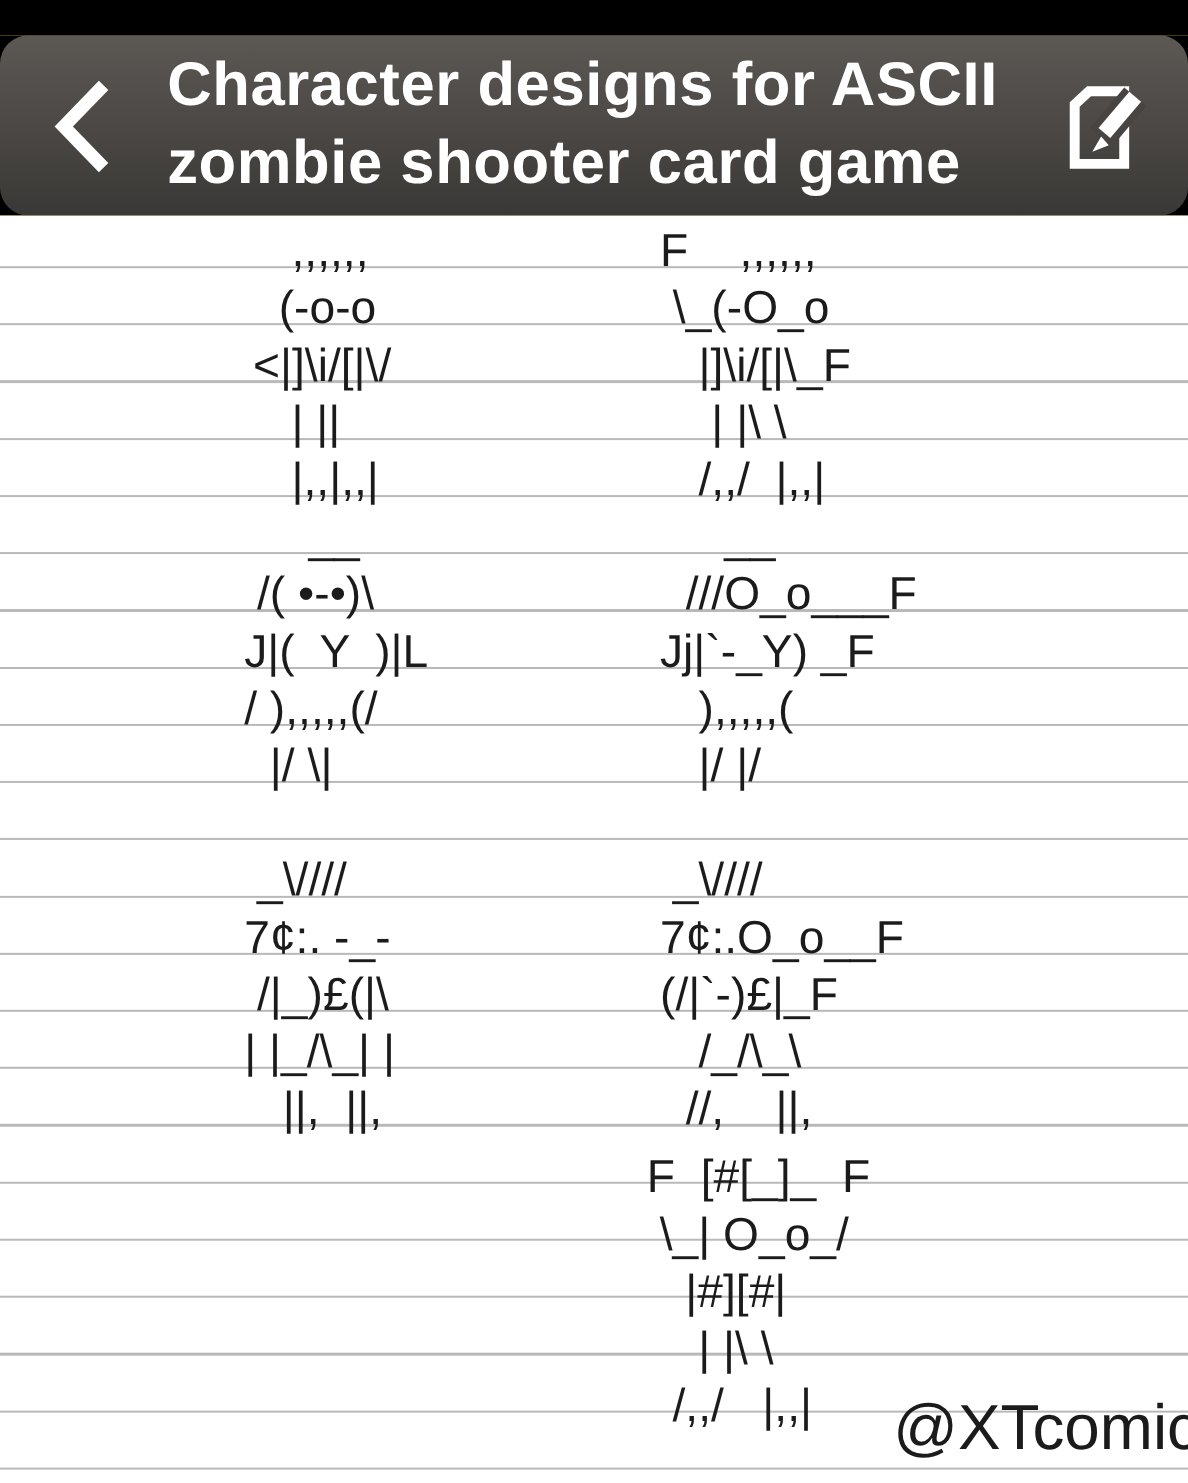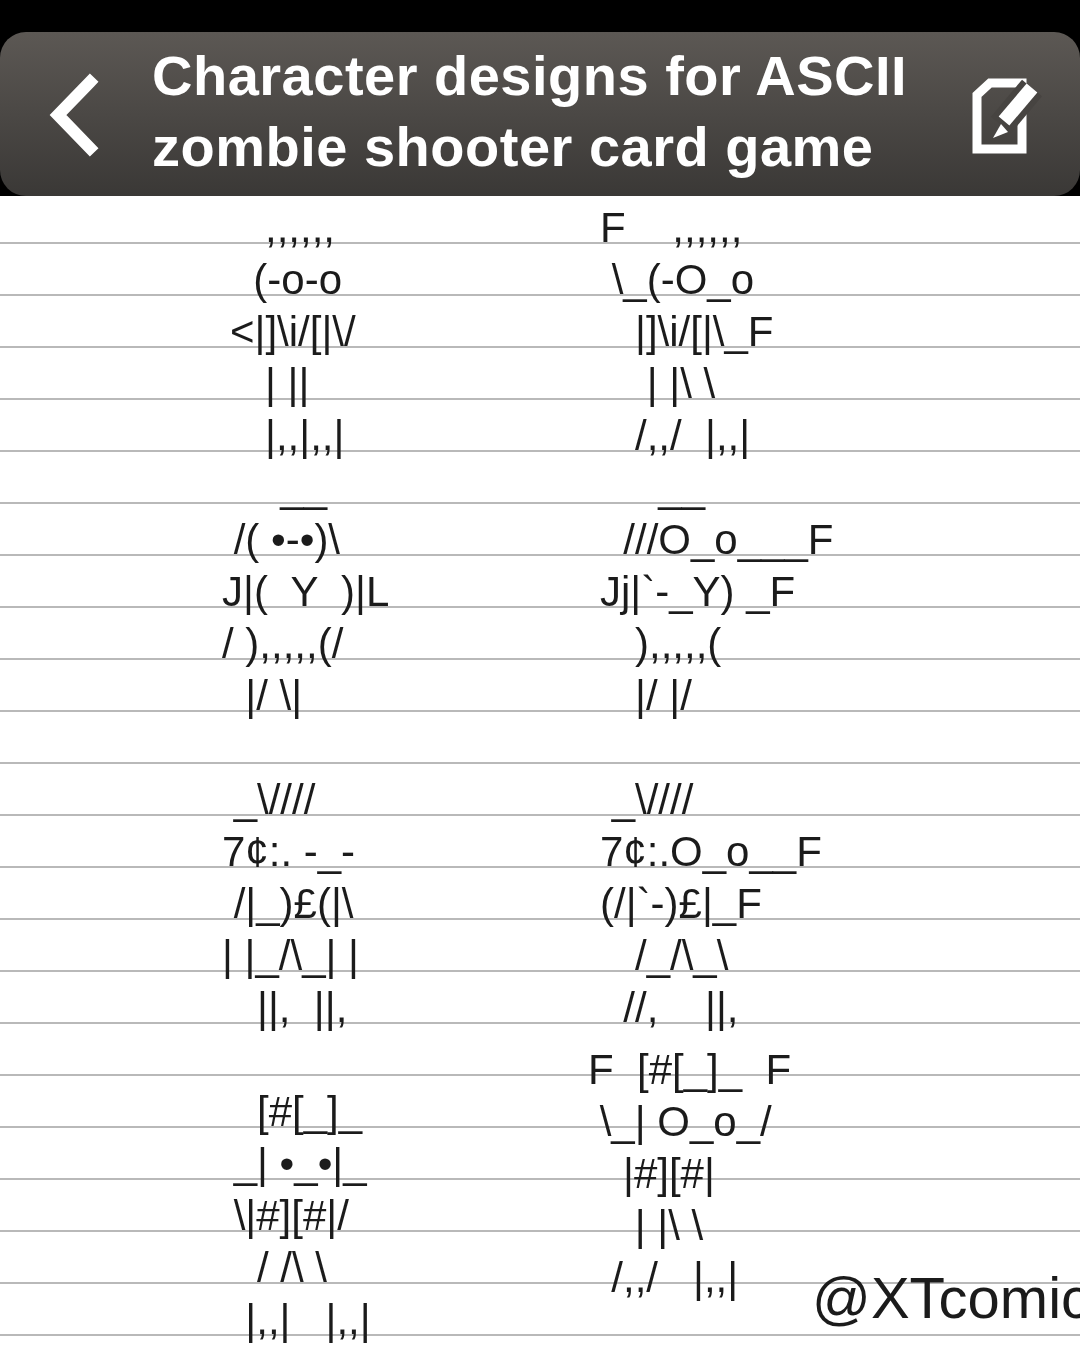--- a/index.html
+++ b/index.html
@@ -115,25 +115,20 @@
 7¢:. -_-
  /|_)£(|\
 | |_/\_| |
    ||,  ||,</pre>
     <pre class="art" style="left:600px;top:578px;"> _\////
 7¢:.O_o__F
 (/|`-)£|_F
    /_/\_\
   //,    ||,</pre>
 
-    <pre class="art" style="left:222px;top:890px;">   [#[_]_
- _| •_•|_
- \|#][#|/
-   / /\ \
-  |,,|   |,,|</pre>
     <pre class="art" style="left:588px;top:848px;">F  [#[_]_  F
  \_| O_o_/
    |#][#|
     | |\ \
   /,,/   |,,|</pre>
 
     <span class="signature">@XTcomics</span>
 
   </main>
 

